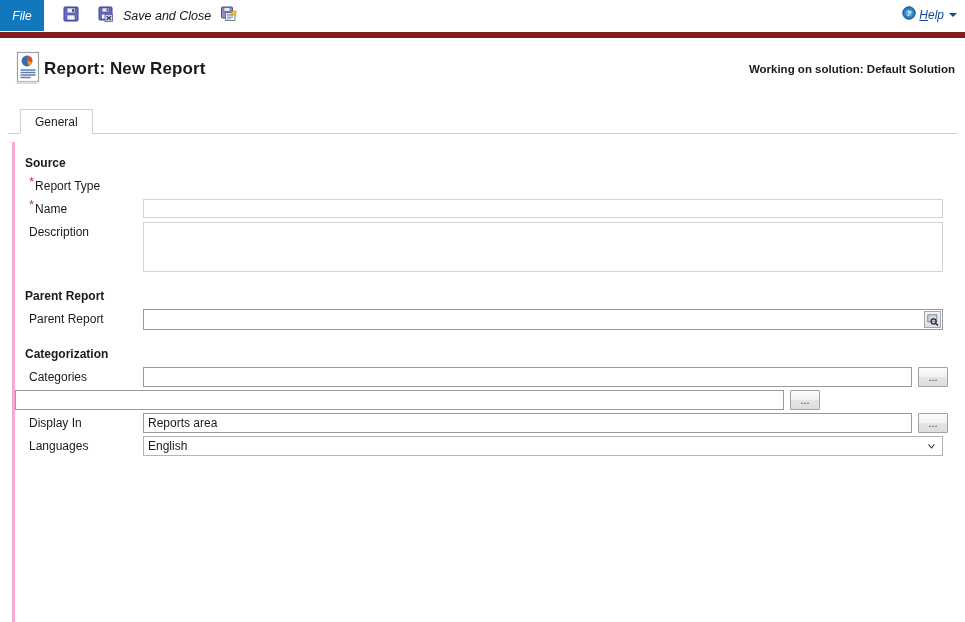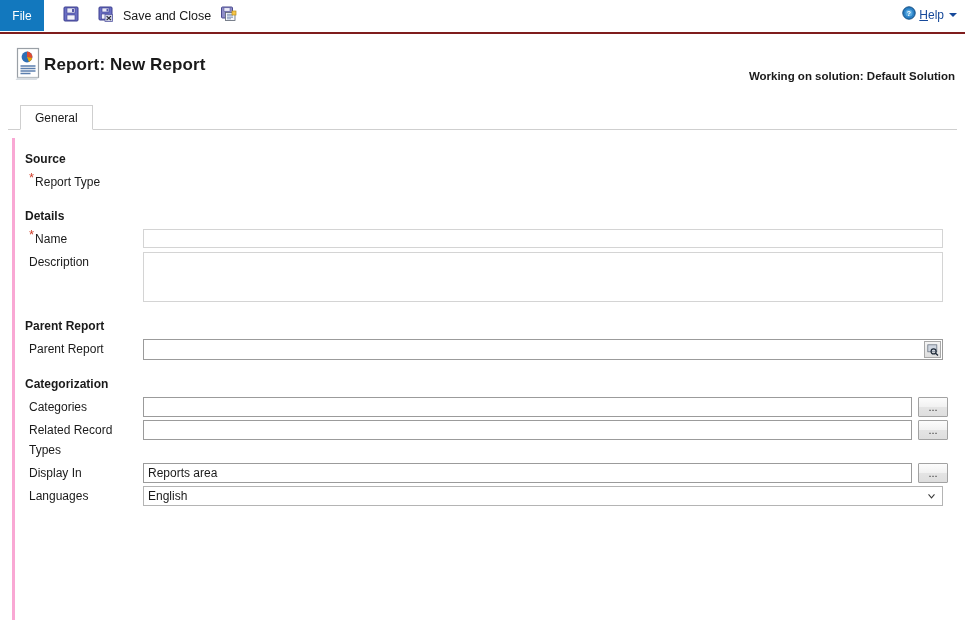--- a/index.html
+++ b/index.html
@@ -15,23 +15,24 @@
     color: #1a1a1a;
     overflow: hidden;
     position: relative;
   }
 
   
   .ribbon {
     position: relative;
     height: 32px;
     background: #ffffff;
-    border-bottom: 2px solid #7f1d1d;
+    border-bottom: 6px solid #7f1d1d;
     display: flex;
     align-items: flex-start;
+    font-style: italic;
   }
   .file-tab {
     width: 44px;
     height: 31px;
     background: #1278be;
     color: #ffffff;
     font-size: 12px;
     display: flex;
     align-items: center;
     justify-content: center;
@@ -96,21 +97,21 @@
   }
   .page-title {
     font-size: 17px;
     font-weight: bold;
     color: #1a1a1a;
     letter-spacing: 0.1px;
   }
   .solution-text {
     position: absolute;
     right: 10px;
-    top: 36px;
+    top: 25px;
     font-size: 11.5px;
     font-weight: bold;
     color: #1a1a1a;
   }
 
   
   .tabstrip {
     position: relative;
     height: 26px;
     margin: 8px;
@@ -410,21 +411,20 @@
 <div class="form-body">
 
   <div class="section-title">Source</div>
 
   <div class="row">
     <div class="row-label">
       <span class="req">*</span><span>Report Type</span>
     </div>
   </div>
 
-  <div class="section-title sp">Details</div>
 
   <div class="row">
     <div class="row-label">
       <span class="req">*</span><span>Name</span>
     </div>
     <input type="text" class="txt wide" value="" style="">
   </div>
 
   <div class="row">
     <div class="row-label">
@@ -455,23 +455,20 @@
 
   <div class="row browse-row">
     <div class="row-label">
       <span>Categories</span>
     </div>
     <input type="text" class="txt dark" value="" style="">
     <button class="btn-ellipsis">...</button>
   </div>
 
   <div class="row browse-row">
-    <div class="row-label">
-      <span>Related Record Types</span>
-    </div>
     <input type="text" class="txt dark" value="" style="">
     <button class="btn-ellipsis">...</button>
   </div>
 
   <div class="row browse-row">
     <div class="row-label">
       <span>Display In</span>
     </div>
     <input type="text" class="txt dark" value="Reports area" style="">
     <button class="btn-ellipsis">...</button>

